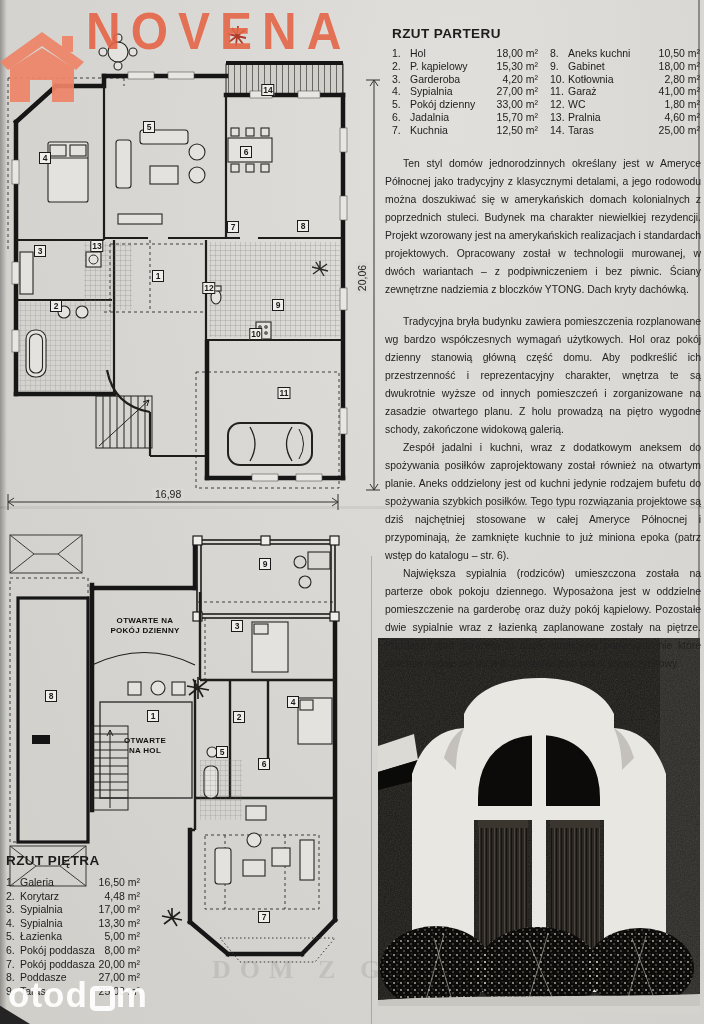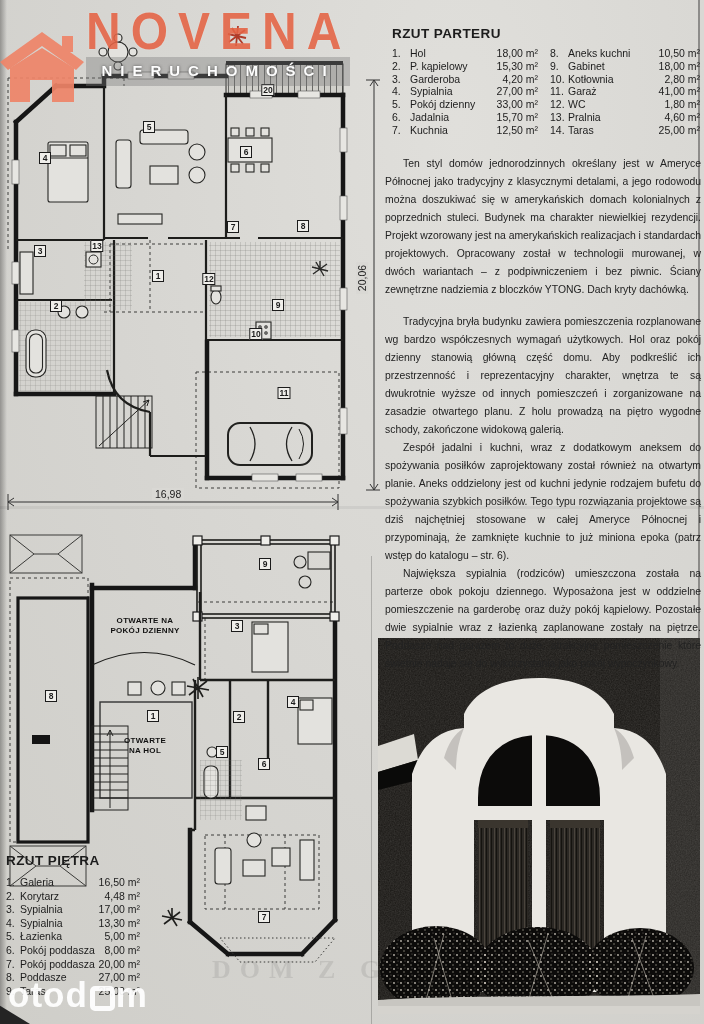--- a/index.html
+++ b/index.html
@@ -370,23 +370,20 @@
 
   <div id="logo">
     <svg width="92" height="80" viewBox="0 0 92 80">
       <g fill="#ef8468" opacity="0.92">
         <polygon points="0,34 42,4 84,34 76,42 42,18 8,42"></polygon>
         <rect x="62" y="8" width="11" height="16"></rect>
         <path d="M10,40 L42,20 L74,40 L74,74 L52,74 L52,52 L30,52 L30,74 L10,74 Z"></path>
       </g>
     </svg>
     <div class="brand">NOVENA</div>
-    <div class="band">
-      <div class="sub">NIERUCHOMOŚCI</div>
-    </div>
   </div>
 
   <div id="gf-heading" class="floor-heading">RZUT PARTERU</div>
   <div class="room-cols">
     <div class="room-col c1" id="gf-col-1">
         <div class="room-row">
           <span class="no">1.</span>
           <span class="nm">Hol</span>
           <span class="ar">18,00 m²</span>
         </div>
@@ -513,30 +510,30 @@
       <p class="gap">Ten styl domów jednorodzinnych określany jest w Ameryce Północnej jako tradycyjny z klasycznymi detalami, a jego rodowodu można doszukiwać się w amerykańskich domach kolonialnych z poprzednich stuleci. Budynek ma charakter niewielkiej rezydencji. Projekt wzorowany jest na amerykańskich realizacjach i standardach projektowych. Opracowany został w technologii murowanej, w dwóch wariantach – z podpiwniczeniem i bez piwnic. Ściany zewnętrzne nadziemia z bloczków YTONG. Dach kryty dachówką.</p>
       <p>Tradycyjna bryła budynku zawiera pomieszczenia rozplanowane wg bardzo współczesnych wymagań użytkowych. Hol oraz pokój dzienny stanowią główną część domu. Aby podkreślić ich przestrzenność i reprezentacyjny charakter, wnętrza te są dwukrotnie wyższe od innych pomieszczeń i zorganizowane na zasadzie otwartego planu. Z holu prowadzą na piętro wygodne schody, zakończone widokową galerią.</p>
       <p>Zespół jadalni i kuchni, wraz z dodatkowym aneksem do spożywania posiłków zaprojektowany został również na otwartym planie. Aneks oddzielony jest od kuchni jedynie rodzajem bufetu do spożywania szybkich posiłków. Tego typu rozwiązania projektowe są dziś najchętniej stosowane w całej Ameryce Północnej i przypominają, że zamknięte kuchnie to już miniona epoka (patrz wstęp do katalogu – str. 6).</p>
       <p>Największa sypialnia (rodziców) umieszczona została na parterze obok pokoju dziennego. Wyposażona jest w oddzielne pomieszczenie na garderobę oraz duży pokój kąpielowy. Pozostałe dwie sypialnie wraz z łazienką zaplanowane zostały na piętrze. Poddasze nad garażem to duże, atrakcyjne pomieszczenie które świetnie nadaje się do wykorzystania jako pokój wypoczynkowy.</p>
     </div>
 
   <div class="dim-h" style="left:152px;top:488px;">16,98</div>
   <div class="dim-v" style="left:346px;top:272px;">20,06</div>
 
   <div id="markers-layer">
-      <div class="marker" style="left: 268px; top: 90px;">20</div>
+      <div class="marker" style="left: 268px; top: 90px;">14</div>
       <div class="marker" style="left: 149px; top: 127px;">5</div>
       <div class="marker" style="left: 246px; top: 152px;">6</div>
       <div class="marker" style="left: 45px; top: 158px;">4</div>
       <div class="marker" style="left: 233px; top: 227px;">7</div>
       <div class="marker" style="left: 303px; top: 226px;">8</div>
       <div class="marker" style="left: 40px; top: 251px;">3</div>
       <div class="marker" style="left: 97px; top: 246px;">13</div>
       <div class="marker" style="left: 158px; top: 276px;">1</div>
-      <div class="marker" style="left: 209px; top: 279px;">12</div>
+      <div class="marker" style="left: 209px; top: 288px;">12</div>
       <div class="marker" style="left: 278px; top: 305px;">9</div>
       <div class="marker" style="left: 56px; top: 306px;">2</div>
       <div class="marker" style="left: 256px; top: 334px;">10</div>
       <div class="marker" style="left: 284px; top: 393px;">11</div>
       <div class="marker" style="left: 265px; top: 564px;">9</div>
       <div class="marker" style="left: 237px; top: 626px;">3</div>
       <div class="marker" style="left: 51px; top: 696px;">8</div>
       <div class="marker" style="left: 153px; top: 716px;">1</div>
       <div class="marker" style="left: 239px; top: 717px;">2</div>
       <div class="marker" style="left: 293px; top: 702px;">4</div>

